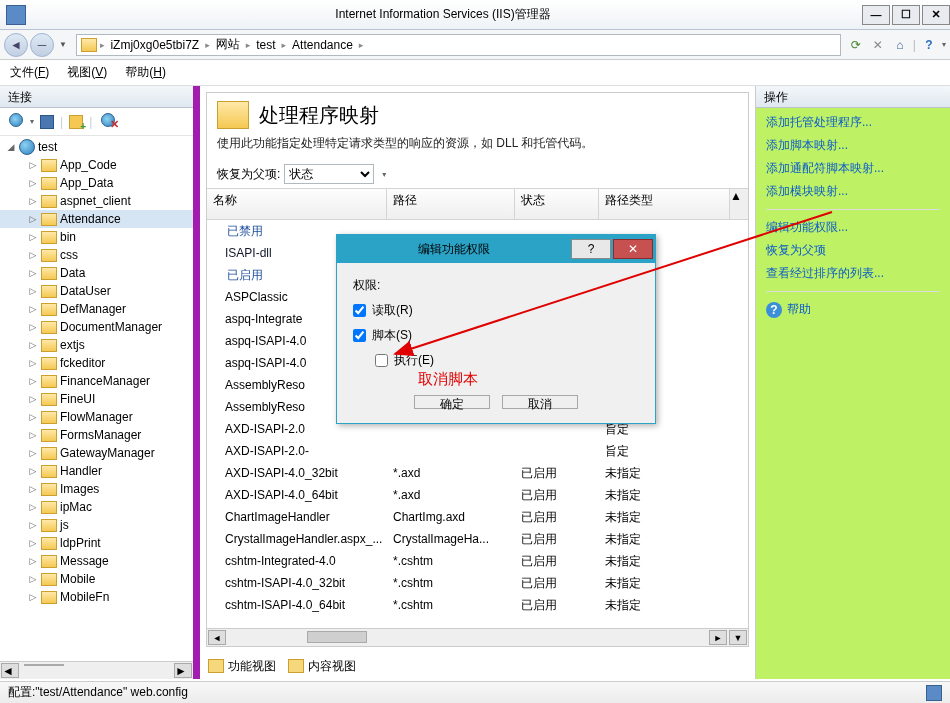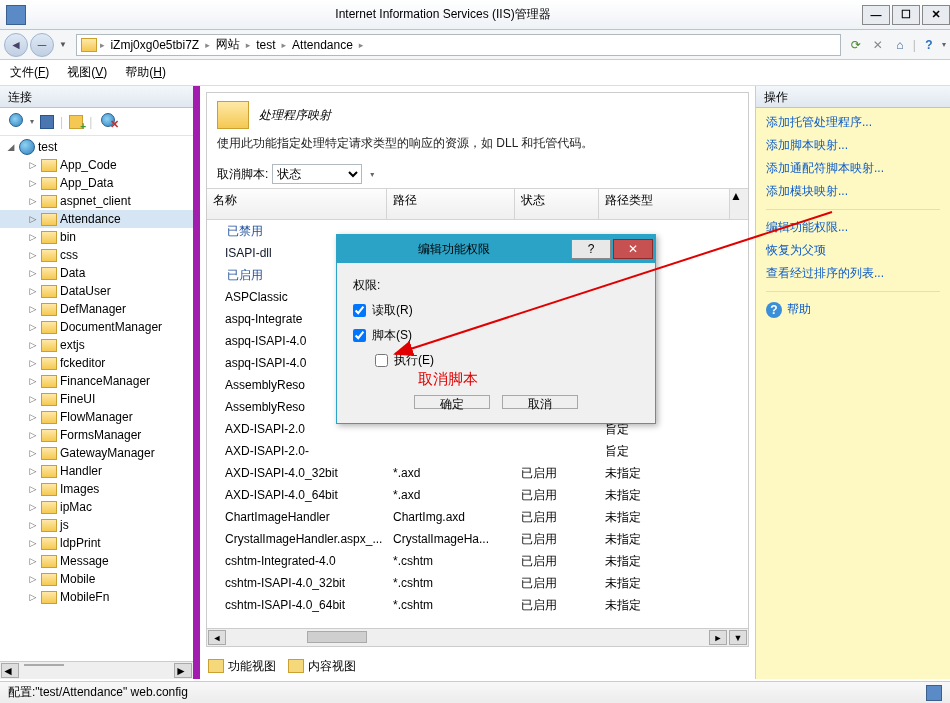--- a/index.html
+++ b/index.html
@@ -32,21 +32,21 @@
 .treenode.selected{background:#d6e5f3;}
 .treenode.depth1{padding-left:6px;}
 .treenode.depth2{padding-left:28px;}
 .hscroll{height:18px;background:#efefef;border-top:1px solid #ccc;display:flex;}
 .hscroll .bar{width:40px;background:#cfcfcf;border:1px solid #aaa;margin:2px;}
 .hscroll .arrow{width:18px;background:#dedede;border:1px solid #aaa;margin:1px;}
 .center{flex:1;display:flex;flex-direction:column;background:#fff;}
 .centerinner{flex:1;border:1px solid #ccc;margin:6px;background:#fff;display:flex;flex-direction:column;position:relative;}
 .pgtitle{display:flex;align-items:center;gap:10px;padding:8px 10px 4px;}
 .pgtitle .bigicon{width:32px;height:28px;background:linear-gradient(#ffe9a8,#f4c852);border:1px solid #cca030;}
-.pgtitle h2{font-size:12px;font-weight:normal;font-style:italic;}
+.pgtitle h2{font-size:20px;font-weight:normal;}
 .pgdesc{padding:2px 10px 8px;color:#222;}
 .grprow{padding:4px 10px;display:flex;align-items:center;gap:4px;}
 .grprow select{height:20px;border:1px solid #b0b8c0;background:#fff;width:90px;}
 .listhdr{display:flex;background:linear-gradient(#fdfdfd,#efefef);border-top:1px solid #d4d4d4;border-bottom:1px solid #d4d4d4;height:32px;}
 .listhdr .col{border-right:1px solid #d4d4d4;padding:3px 6px;}
 .col-name{width:180px;}
 .col-path{width:128px;}
 .col-state{width:84px;}
 .col-ptype{flex:1;}
 .colarrow{width:18px;background:#efefef;}
@@ -55,21 +55,21 @@
 .listrow .c{padding:0 6px;white-space:nowrap;overflow:hidden;}
 .listrow.group{color:#1e4e9c;padding-left:10px;}
 .listrow.isapi{color:#0f172a;}
 .hsb{height:18px;background:#efefef;border-top:1px solid #ccc;display:flex;}
 .hsb .btn{width:18px;background:#dedede;border:1px solid #aaa;margin:1px;text-align:center;font-size:9px;line-height:14px;}
 .hsb .track{flex:1;position:relative;}
 .hsb .thumb{position:absolute;left:80px;top:2px;height:12px;width:60px;background:#cfcfcf;border:1px solid #aaa;}
 .bottomtabs{height:26px;display:flex;align-items:center;padding:0 8px;gap:12px;}
 .bottomtabs .tab{display:flex;align-items:center;gap:4px;}
 .bottomtabs .tabicon{width:16px;height:14px;background:#f4d87a;border:1px solid #cca030;}
-.rightpanel{width:195px;border-left:1px solid #ccc;background:#fef9c3;}
+.rightpanel{width:195px;border-left:1px solid #ccc;background:#bef264;}
 .actions{padding:6px 10px;display:flex;flex-direction:column;gap:6px;}
 .actions a{color:#0b5bcc;cursor:pointer;}
 .actions .divider{border-top:1px solid #dcdcdc;margin:3px 0;}
 .actions .help{display:flex;align-items:center;gap:5px;color:#0b5bcc;}
 .statusbar{position:absolute;left:0;right:0;bottom:0;height:22px;background:linear-gradient(#f8f8f8,#ececec);border-top:1px solid #ccc;padding:3px 8px;display:flex;justify-content:space-between;align-items:center;}
 .dialog{position:absolute;left:336px;top:234px;width:320px;background:#f0f0f0;border:1px solid #2aa3c7;box-shadow:2px 2px 6px rgba(0,0,0,0.3);z-index:50;}
 .dialog .dtitle{height:28px;background:#2aa3c7;display:flex;align-items:center;color:#000;}
 .dialog .dtitle .txt{flex:1;text-align:center;font-size:12px;}
 .dialog .dbtn{width:40px;height:20px;margin-right:2px;background:#e8e8e8;border:1px solid #888;text-align:center;line-height:18px;font-size:12px;}
 .dialog .dbtn.close{background:#c75050;color:#fff;border-color:#8a2a2a;}
@@ -293,21 +293,21 @@
   </div>
 
   <div class="center">
     <div class="centerinner">
       <div class="pgtitle">
         <div class="bigicon"></div>
         <h2>处理程序映射</h2>
       </div>
       <div class="pgdesc">使用此功能指定处理特定请求类型的响应的资源，如 DLL 和托管代码。</div>
       <div class="grprow">
-        <span>取消脚本:</span>
+        <span>恢复为父项:</span>
         <select><option>状态</option></select>
         <span style="font-size:8px;color:#666;margin-left:4px">▾</span>
       </div>
       <div class="listhdr">
         <div class="col col-name">名称</div>
         <div class="col col-path">路径</div>
         <div class="col col-state">状态</div>
         <div class="col col-ptype">路径类型</div>
         <div class="colarrow">▲</div>
       </div>

